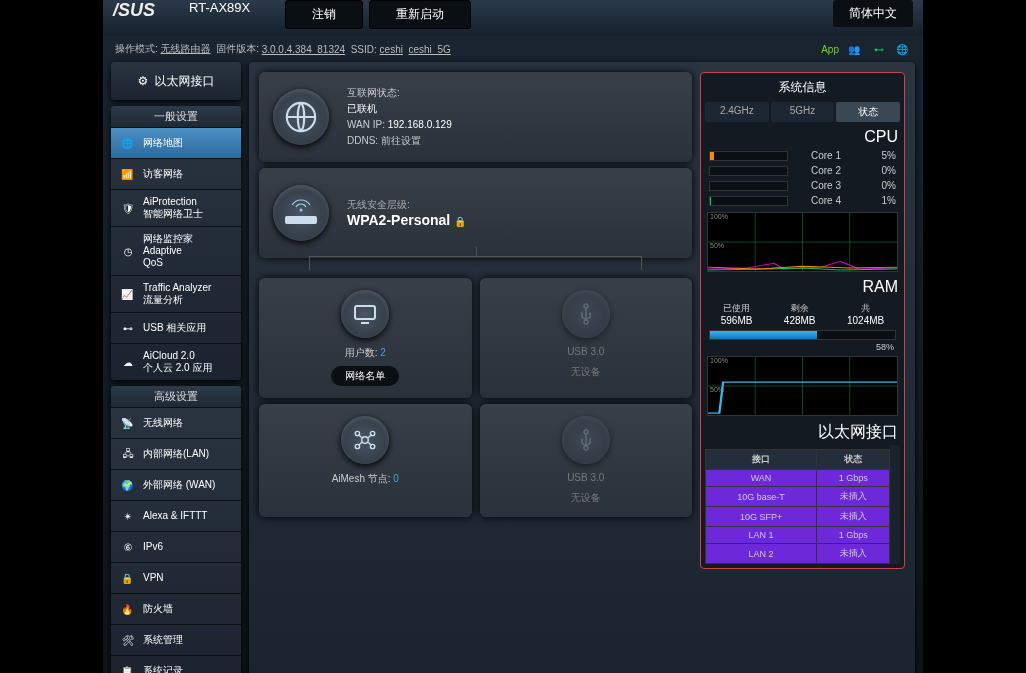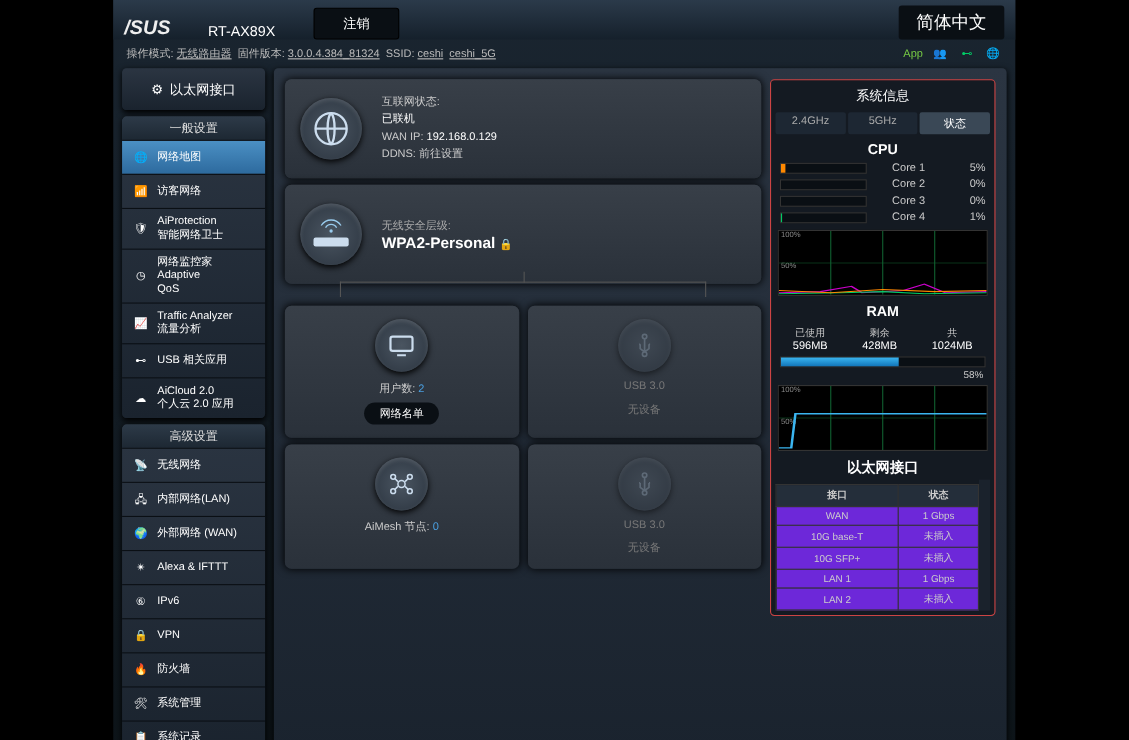--- a/index.html
+++ b/index.html
@@ -1,23 +1,23 @@
 <!DOCTYPE html>
 <html><head>
 <meta charset="utf-8">
 <style>
 *{margin:0;padding:0;box-sizing:border-box;font-family:Arial,"Microsoft YaHei",sans-serif}
 body{background:#000;color:#ccc;font-size:11px;min-width:1026px}
 .main{width:820px;margin:0 auto;background:linear-gradient(#1a2530,#0d1419);position:relative}
-.topbar{height:36px;background:linear-gradient(#2b3a4a,#15202b);display:flex;align-items:flex-end;padding:0 10px}
+.topbar{height:36px;background:linear-gradient(#2b3a4a,#15202b);display:flex;align-items:flex-start;padding:0 10px}
 .logo{font-size:18px;font-weight:bold;font-style:italic;color:#eee;width:70px}
 .model{font-size:13px;color:#fff;margin-left:6px;width:80px}
 .tabs{display:flex;gap:6px;margin-left:16px}
 .tab{background:#0a0f14;color:#fff;padding:5px 26px;border-radius:3px;font-size:12px;border:1px solid #000}
-.lang{margin-left:auto;background:#0a0f14;padding:5px 16px;border-radius:3px;font-size:16px;color:#fff}
+.lang{margin-left:auto;background:#0a0f14;padding:5px 16px;border-radius:3px;font-size:12px;color:#fff}
 .statusbar{height:26px;display:flex;align-items:center;padding:0 12px;font-size:10px;color:#bbb}
 .statusbar a{color:#bbb;text-decoration:underline}
 .statusbar .icons{margin-left:auto;display:flex;gap:8px;align-items:center}
 .statusbar .icons span{display:inline-flex;width:16px;height:16px;align-items:center;justify-content:center}
 .body{display:flex;gap:8px;padding:0 8px 10px}
 .sidebar{width:130px;display:flex;flex-direction:column;gap:6px}
 .panel{background:linear-gradient(#2b3542,#1a232e);border-radius:4px;box-shadow:0 2px 6px #000}
 .qis{height:38px;display:flex;align-items:center;justify-content:center;gap:6px;color:#fff;font-size:12px}
 .section-title{text-align:center;padding:3px;font-size:11px;color:#ddd;background:linear-gradient(#2d3a48,#1d2833);border-radius:4px 4px 0 0}
 .menu-item{display:flex;align-items:center;gap:6px;padding:6px 8px;border-top:1px solid #0a0f14;font-size:10px;color:#fff;min-height:28px}
@@ -39,21 +39,21 @@
 .small-card{flex:1;display:flex;flex-direction:column;align-items:center;padding:12px 8px;background:linear-gradient(#383f48,#2a313a);border-radius:6px;box-shadow:0 0 8px #000}
 .small-card .label{font-size:10px;margin-top:8px;color:#ccc}
 .small-card .val{color:#4a9fe0}
 .small-card .disabled{color:#777}
 .blk-btn{background:#0a0f14;border-radius:10px;padding:3px 14px;margin-top:6px;font-size:10px;color:#fff}
 .right-col{width:205px;border:1px solid #c44;border-radius:4px;padding:4px;background:#141a22}
 .right-title{text-align:center;color:#fff;font-size:12px;padding:2px}
 .subtabs{display:flex;gap:2px;margin:4px 0}
 .subtab{flex:1;text-align:center;padding:3px;font-size:10px;background:#1d2733;color:#aaa;border-radius:2px}
 .subtab.active{background:#3a4856;color:#fff}
-.section-h{text-align:center;color:#fff;font-size:13px;padding:2px;font-weight:bold}
+.section-h{text-align:right;color:#fff;font-size:16px;padding:2px;font-weight:normal}
 .cpu-row{display:flex;align-items:center;gap:23px;padding:2px 4px}
 .cpu-bar{flex:1;height:10px;background:#0a0f14;border:1px solid #333;position:relative}
 .cpu-bar .fill{position:absolute;left:0;top:0;bottom:0}
 .cpu-name{width:38px;font-size:10px;color:#ccc}
 .cpu-pct{width:24px;font-size:10px;color:#ccc;text-align:right}
 .graph{height:60px;background:#000;border:1px solid #333;position:relative;margin:4px 2px}
 .graph .axis{position:absolute;left:2px;font-size:7px;color:#888}
 .ram-row{display:flex;justify-content:space-around;text-align:center;margin:4px 0}
 .ram-row div{font-size:9px}
 .ram-row .v{color:#fff;font-size:10px}
@@ -71,20 +71,21 @@
 </style>
 </head>
 <body>
 
 <div class="main">
   <div class="topbar">
     <div class="logo">/SUS</div>
     <div class="model">RT-AX89X</div>
     <div class="tabs">
       <div class="tab">注销</div>
+      <div class="tab">重新启动</div>
     </div>
     <div class="lang">简体中文</div>
   </div>
 
   <div class="statusbar">
     <span>操作模式:</span>&nbsp;
     <a>无线路由器</a>&nbsp;&nbsp;
     <span>固件版本:</span>&nbsp;
     <a>3.0.0.4.384_81324</a>&nbsp;&nbsp;
     <span>SSID:</span>&nbsp;

